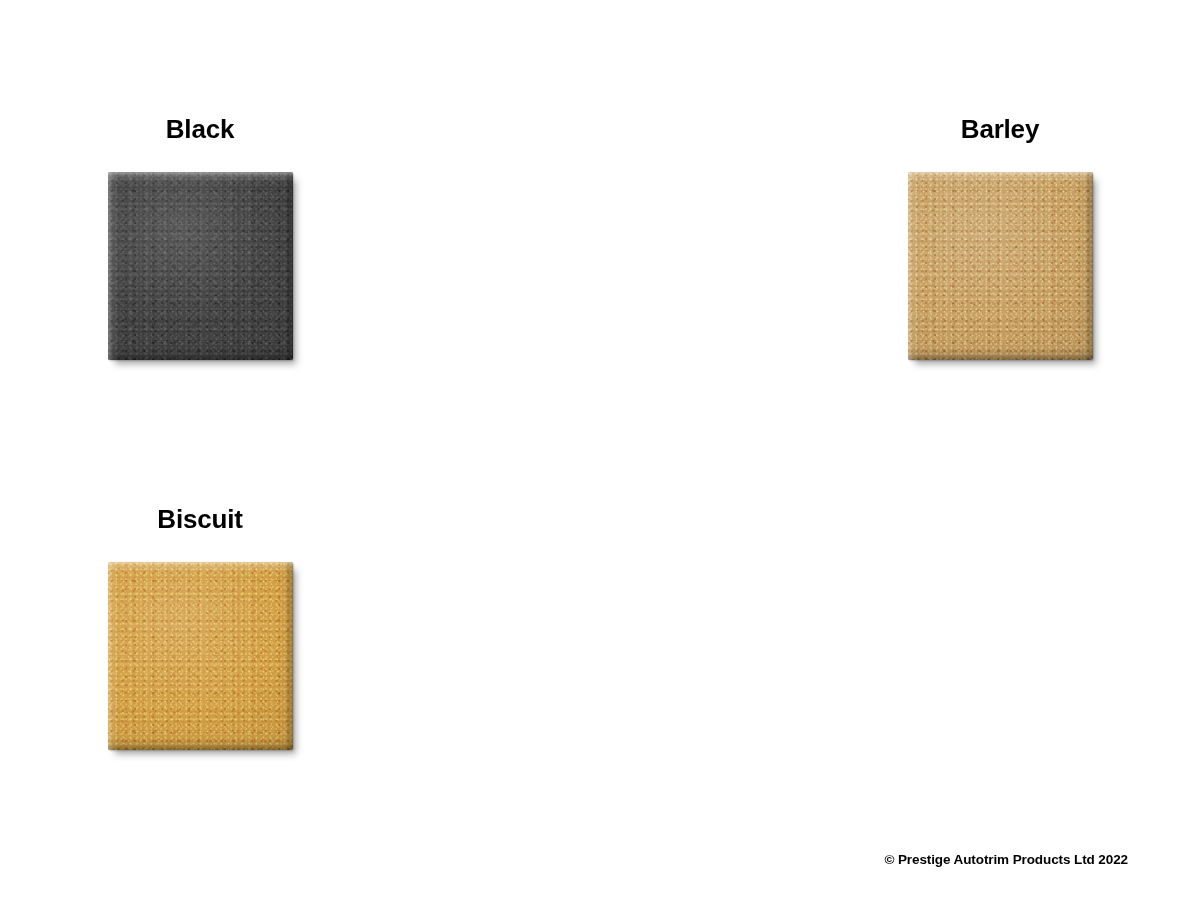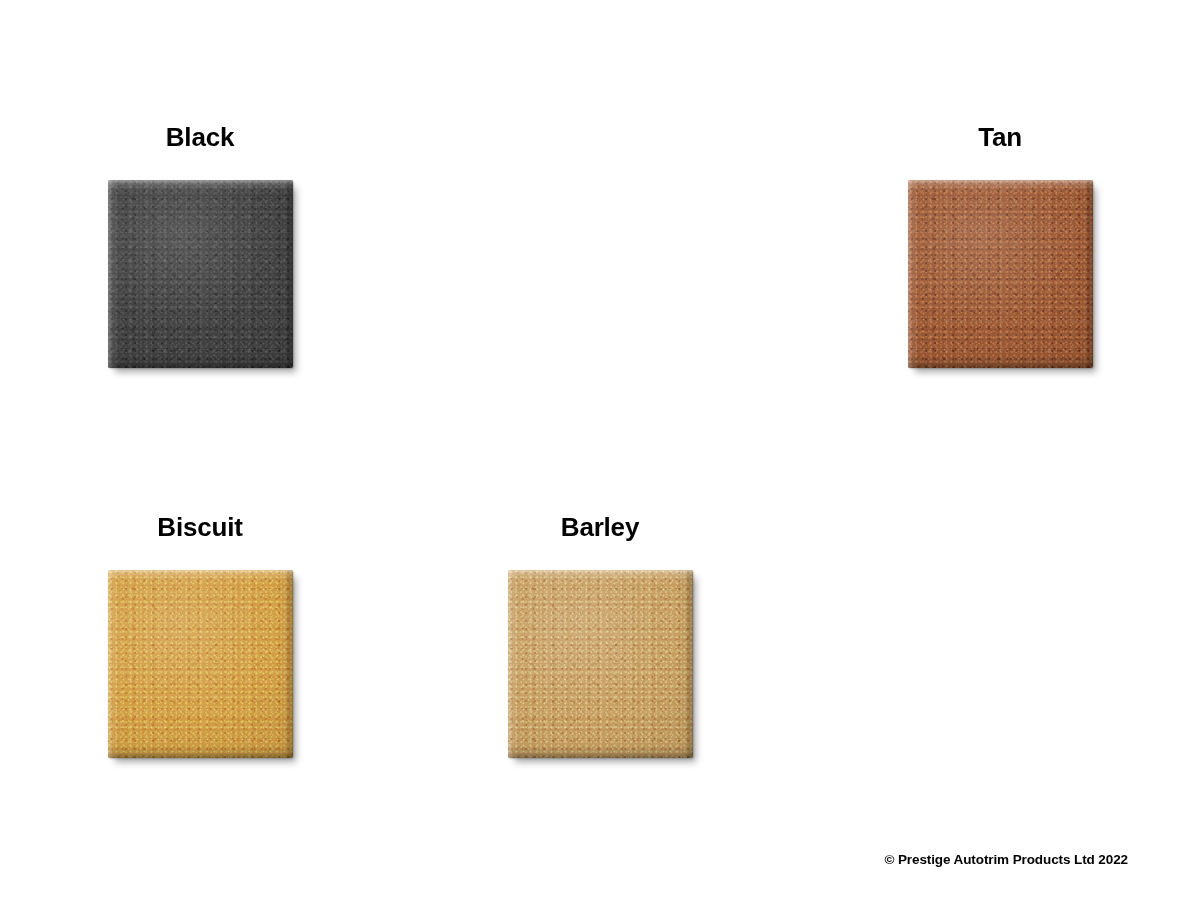--- a/index.html
+++ b/index.html
@@ -15,21 +15,21 @@
     height: 900px;
     background: #ffffff;
     font-family: "Liberation Sans", sans-serif;
     overflow: hidden;
   }
 
   
   #swatch-grid {
     position: absolute;
     left: 0;
-    top: 12px;
+    top: 4px;
     width: 1200px;
     height: 820px;
     display: grid;
     grid-template-columns: 400px 400px 400px;
     grid-template-rows: 390px 390px;
   }
 
   .swatch-cell {
     position: relative;
     display: flex;
@@ -167,50 +167,40 @@
     </div>
 
 
     <div class="swatch-cell is-empty">
       <div class="swatch-label"></div>
       <div class="swatch-tile">
         
       </div>
     </div>
 
+
     <div class="swatch-cell">
-      <div class="swatch-label">Tan</div>
-      <div class="swatch-tile">
-        <div class="tile-base" style="background-color: rgb(150, 83, 47);"></div>
+      <div class="swatch-label">Barley</div>
+      <div class="swatch-tile">
+        <div class="tile-base" style="background-color: rgb(196, 154, 92);"></div>
         <div class="tile-grain"></div>
         <div class="tile-grain-2"></div>
         <div class="tile-sheen"></div>
         <div class="tile-bevel"></div>
       </div>
     </div>
 
     <div class="swatch-cell">
       <div class="swatch-label">Biscuit</div>
       <div class="swatch-tile">
         <div class="tile-base" style="background-color: rgb(208, 154, 64);"></div>
         <div class="tile-grain"></div>
         <div class="tile-grain-2"></div>
         <div class="tile-sheen"></div>
         <div class="tile-bevel"></div>
       </div>
     </div>
 
-    <div class="swatch-cell">
-      <div class="swatch-label">Barley</div>
-      <div class="swatch-tile">
-        <div class="tile-base" style="background-color: rgb(196, 154, 92);"></div>
-        <div class="tile-grain"></div>
-        <div class="tile-grain-2"></div>
-        <div class="tile-sheen"></div>
-        <div class="tile-bevel"></div>
-      </div>
-    </div>
-
   </div>
 
   <div id="footer-copyright">© Prestige Autotrim Products Ltd 2022</div>
 
 </div>
 
 </body></html>

